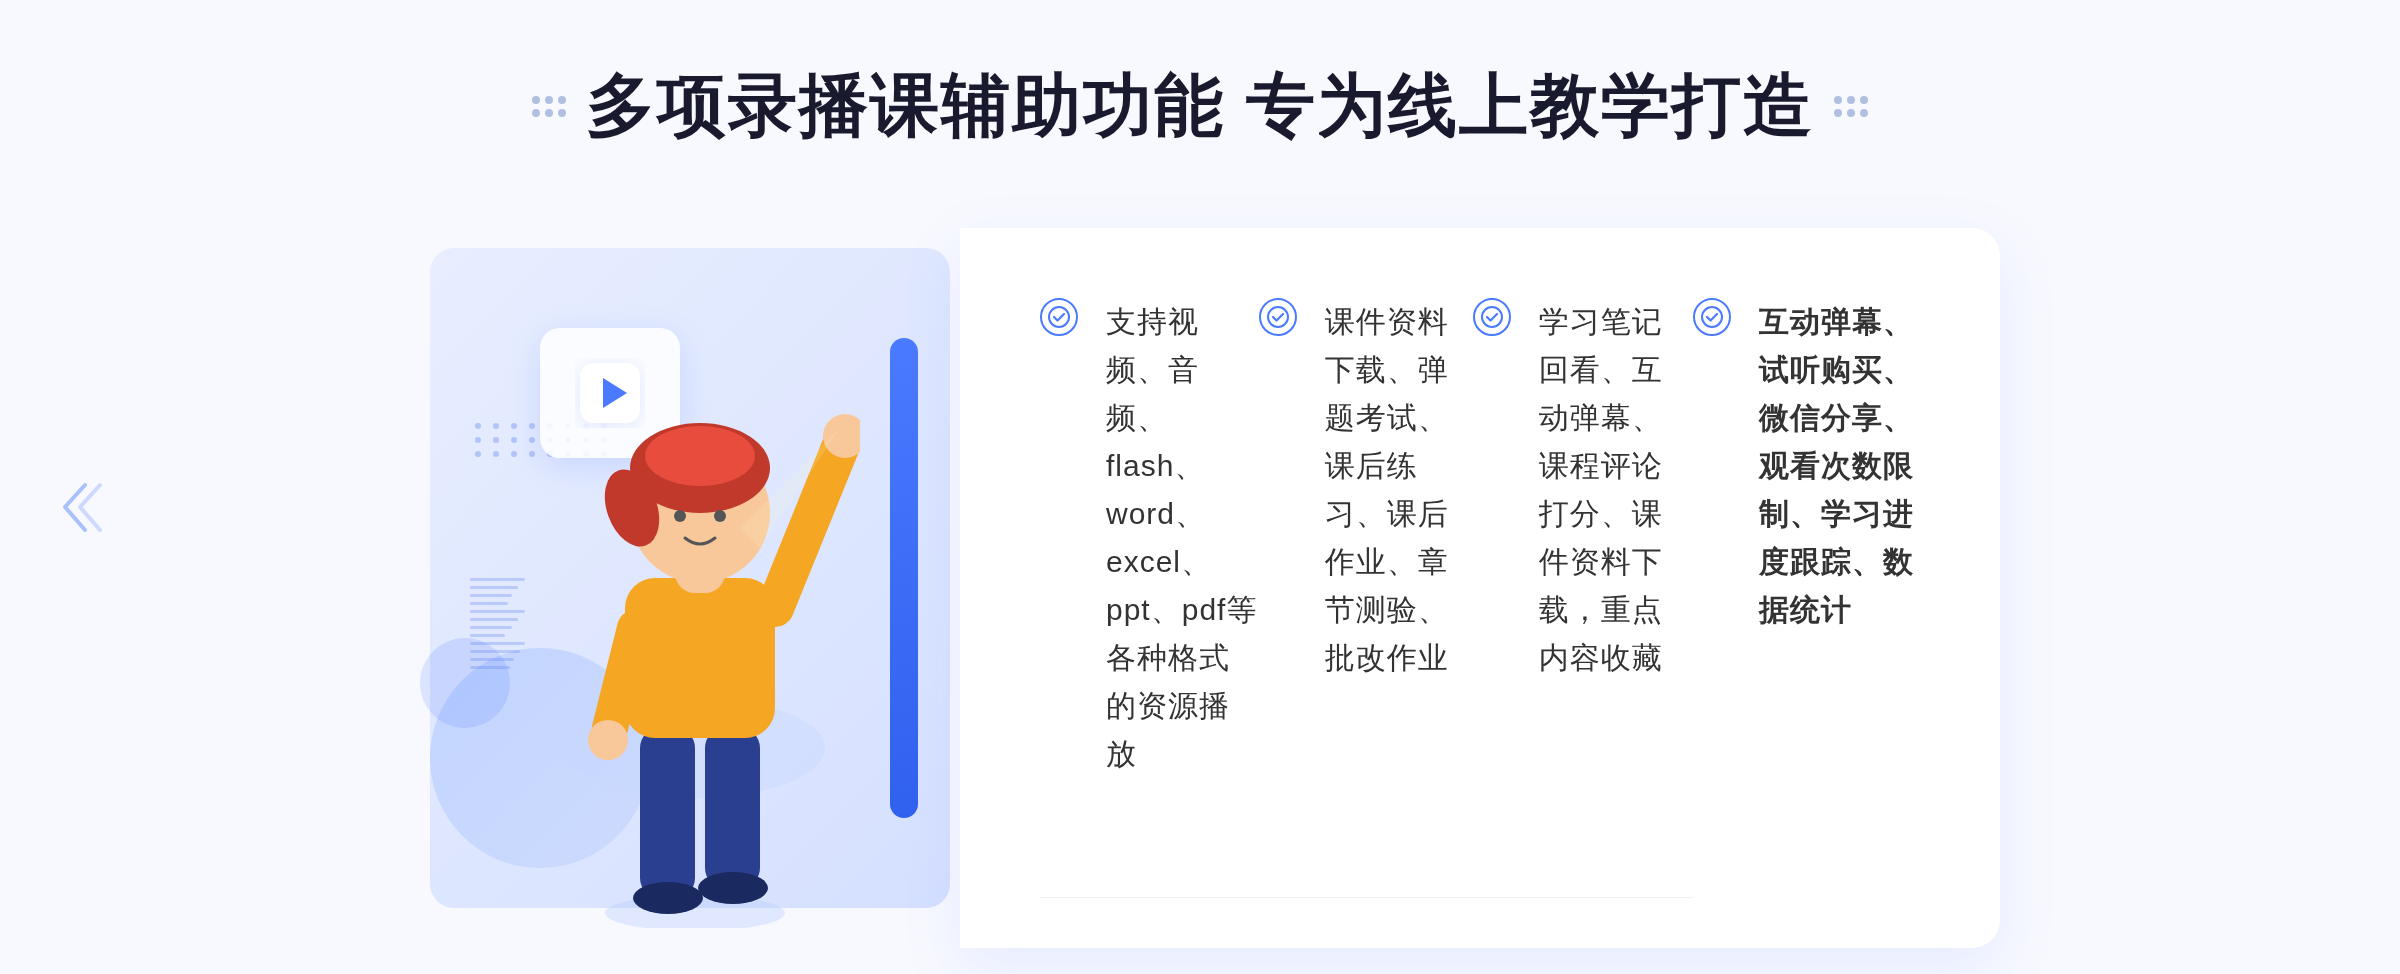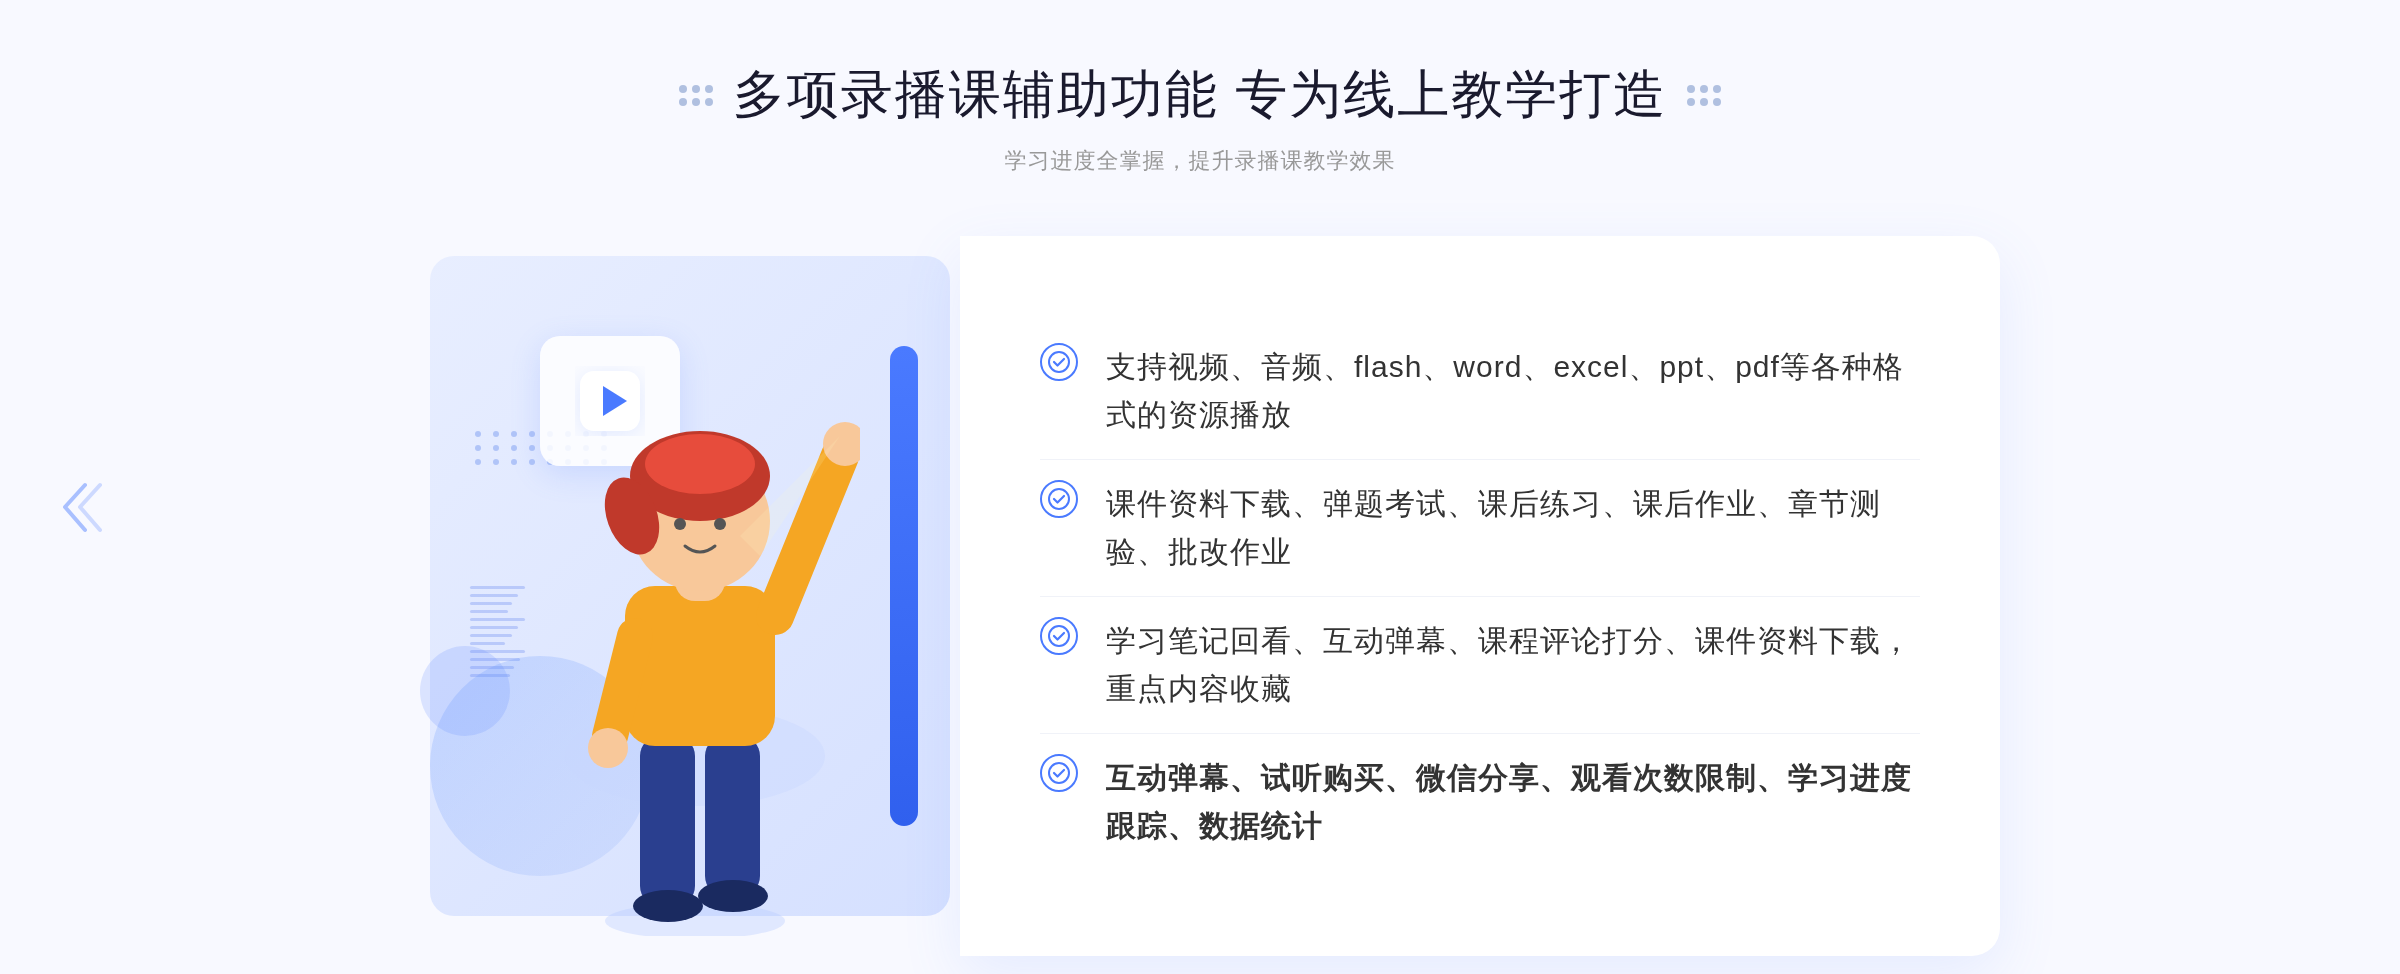--- a/index.html
+++ b/index.html
@@ -51,22 +51,22 @@
     }
 
     .header-dot {
       width: 8px;
       height: 8px;
       border-radius: 50%;
       background: #b0c0e0;
     }
 
     .header-title {
-      font-size: 52px;
-      font-weight: 400;
+      font-size: 69px;
+      font-weight: 700;
       color: #1a1a2e;
       letter-spacing: 2px;
     }
 
     .header-subtitle {
       font-size: 22px;
       color: #999;
       letter-spacing: 1px;
     }
 
@@ -175,21 +175,21 @@
       z-index: 7;
     }
 
     
     .content-panel {
       flex: 1;
       background: white;
       border-radius: 0 28px 28px 0;
       padding: 50px 80px;
       display: flex;
-      flex-direction: column;
+      flex-direction: row;
       justify-content: center;
       box-shadow: 0 20px 60px rgba(100, 140, 255, 0.12);
       margin-left: -20px;
       z-index: 3;
       position: relative;
     }
 
     .feature-item {
       display: flex;
       align-items: flex-start;
@@ -257,21 +257,20 @@
 
       <div class="header-dots">
         <div class="header-dot"></div>
           <div class="header-dot"></div>
           <div class="header-dot"></div>
         <div class="header-dot"></div>
           <div class="header-dot"></div>
           <div class="header-dot"></div>
       </div>
     </div>
-    <p class="header-subtitle">学习进度全掌握，提升录播课教学效果</p>
   </div>
 
   <div class="main-content">
 
     <div class="illustration-panel">
 
       <div class="illustration-bg-card"></div>
 
       <div style="position:absolute; top:195px; left:75px; z-index:4; display:grid; grid-template-columns: repeat(8,10px); gap:8px;">
         <div style="width:6px;height:6px;border-radius:50%;background:#b0c4f8;"></div>

